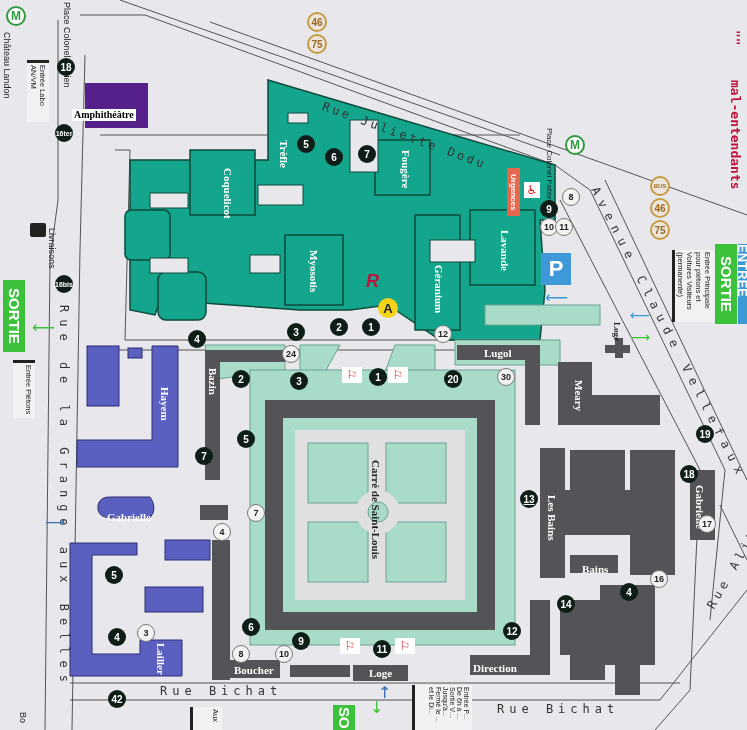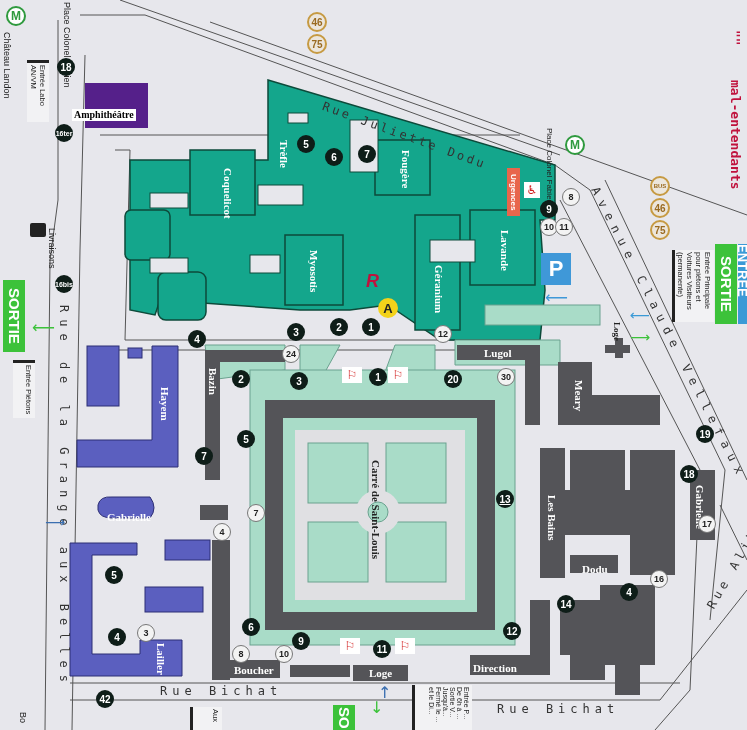--- a/index.html
+++ b/index.html
@@ -171,21 +171,21 @@
   <span class="lbl bldlbl v" style="left:499px;top:230px;">Lavande</span>
   <span class="lbl bldlbl v" style="left:207px;top:368px;">Bazin</span>
   <span class="lbl bldlbl v" style="left:159px;top:387px;">Hayem</span>
   <span class="lbl bldlbl" style="left:107px;top:512px;">Gabrielle</span>
   <span class="lbl bldlbl v" style="left:155px;top:643px;">Lailler</span>
   <span class="lbl v" style="left:370px;top:460px;font-size:11px;color:#222;font-weight:bold;">Carré de Saint-Louis</span>
   <span class="lbl bldlbl" style="left:484px;top:348px;">Lugol</span>
   <span class="lbl bldlbl v" style="left:573px;top:380px;">Meary</span>
   <span class="lbl bldlbl v" style="left:546px;top:495px;">Les Bains</span>
   <span class="lbl bldlbl v" style="left:694px;top:485px;">Gabrielle</span>
-  <span class="lbl bldlbl" style="left:582px;top:564px;">Dodu</span>
+  <span class="lbl bldlbl" style="left:582px;top:564px;">Bains</span>
   <span class="lbl bldlbl" style="left:234px;top:665px;">Boucher</span>
   <span class="lbl bldlbl" style="left:369px;top:668px;">Loge</span>
   <span class="lbl v" style="left:612px;top:322px;font-size:9px;font-weight:bold;color:#222;">Loge</span>
   <span class="lbl bldlbl" style="left:473px;top:663px;">Direction</span>
 
   <div class="sortie v" style="left:3px;top:280px;width:22px;height:72px;display:flex;align-items:center;justify-content:center;">SORTIE</div>
   <div class="sortie v" style="left:715px;top:244px;width:22px;height:80px;display:flex;align-items:center;justify-content:center;">SORTIE</div>
   <div class="sortie v" style="left:333px;top:705px;width:22px;height:25px;display:flex;align-items:center;justify-content:center;">SO</div>
   <div class="entree v" style="left:738px;top:244px;width:12px;height:80px;overflow:hidden;">ENTREE</div>
   <div class="urg v" style="left:507px;top:168px;width:13px;height:48px;display:flex;align-items:center;justify-content:center;">Urgences</div>
@@ -225,32 +225,32 @@
   <div class="pin" style="left:287px;top:323px;">3</div>
   <div class="pin" style="left:330px;top:318px;">2</div>
   <div class="pin" style="left:362px;top:318px;">1</div>
   <div class="pin" style="left:540px;top:200px;">9</div>
   <div class="pin" style="left:232px;top:370px;">2</div>
   <div class="pin" style="left:290px;top:372px;">3</div>
   <div class="pin" style="left:369px;top:368px;">1</div>
   <div class="pin" style="left:444px;top:370px;">20</div>
   <div class="pin" style="left:237px;top:430px;">5</div>
   <div class="pin" style="left:195px;top:447px;">7</div>
-  <div class="pin" style="left:496px;top:490px;text-decoration:underline;">13</div>
+  <div class="pin" style="left:520px;top:490px;text-decoration:underline;">13</div>
   <div class="pin" style="left:668px;top:425px;margin-left:28px;">19</div>
   <div class="pin" style="left:680px;top:465px;">18</div>
   <div class="pin" style="left:620px;top:583px;">4</div>
   <div class="pin" style="left:557px;top:595px;">14</div>
   <div class="pin" style="left:503px;top:622px;">12</div>
   <div class="pin" style="left:242px;top:618px;">6</div>
   <div class="pin" style="left:292px;top:632px;">9</div>
   <div class="pin" style="left:373px;top:640px;">11</div>
   <div class="pin" style="left:105px;top:566px;">5</div>
   <div class="pin" style="left:108px;top:628px;">4</div>
-  <div class="pin" style="left:96px;top:690px;text-align:right;">42</div>
+  <div class="pin" style="left:108px;top:690px;text-align:right;">42</div>
 
   <div class="circ" style="left:562px;top:188px;">8</div>
   <div class="circ" style="left:540px;top:218px;">10</div>
   <div class="circ" style="left:555px;top:218px;">11</div>
   <div class="circ" style="left:434px;top:325px;">12</div>
   <div class="circ" style="left:282px;top:345px;">24</div>
   <div class="circ" style="left:497px;top:368px;">30</div>
   <div class="circ" style="left:247px;top:504px;">7</div>
   <div class="circ" style="left:213px;top:523px;">4</div>
   <div class="circ" style="left:137px;top:624px;">3</div>

